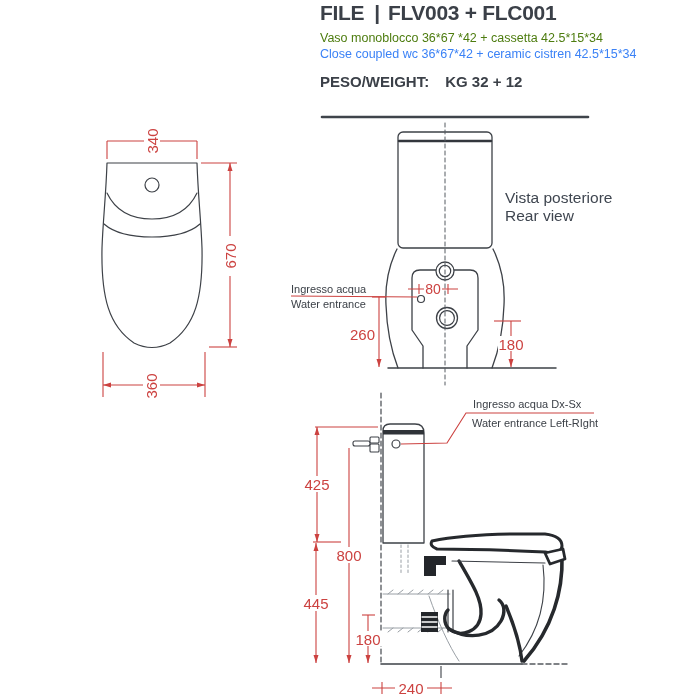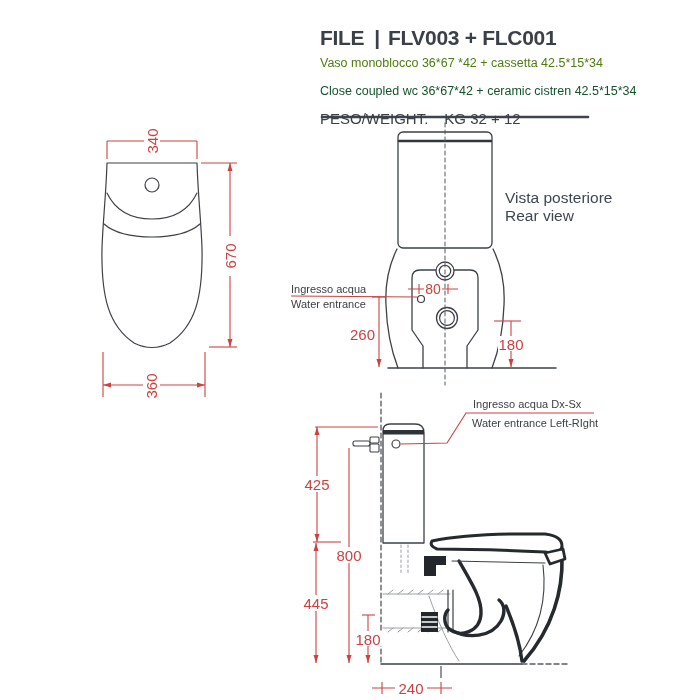--- a/index.html
+++ b/index.html
@@ -1,22 +1,22 @@
 <!DOCTYPE html>
 <html><head>
 <meta charset="utf-8">
 <style>
   html,body{margin:0;padding:0;background:#fff;}
   body{width:700px;height:700px;position:relative;font-family:"Liberation Sans",sans-serif;overflow:hidden;}
-  .header{position:absolute;left:320px;top:26px;width:370px;color:#3b4048;}
+  .header{position:absolute;left:320px;top:1px;width:370px;color:#3b4048;}
   .title-row{font-size:21px;font-weight:bold;letter-spacing:-0.3px;white-space:nowrap;}
   .title-sep{margin:0 8px 0 10px;font-weight:bold;}
   .desc-it{margin-top:6px;font-size:12.5px;color:#4d7c0f;white-space:nowrap;}
-  .desc-en{margin-top:14px;font-size:12.5px;color:#14532d;white-space:nowrap;}
-  .weight-row{margin-top:12px;font-size:15px;font-weight:normal;white-space:nowrap;}
+  .desc-en{margin-top:2px;font-size:12.5px;color:#3b82f6;white-space:nowrap;}
+  .weight-row{margin-top:12px;font-size:15px;font-weight:bold;white-space:nowrap;}
   .weight-value{margin-left:16px;}
   svg{position:absolute;left:0;top:0;}
   text{font-family:"Liberation Sans",sans-serif;}
   .dimtxt{fill:#cc4240;font-size:15px;}
   .dimtxt-sm{fill:#cc4240;font-size:14px;}
   .lbl{fill:#3a3f46;font-size:11px;}
   .caption{fill:#3f4650;font-size:15.5px;}
 </style>
 </head>
 <body>

